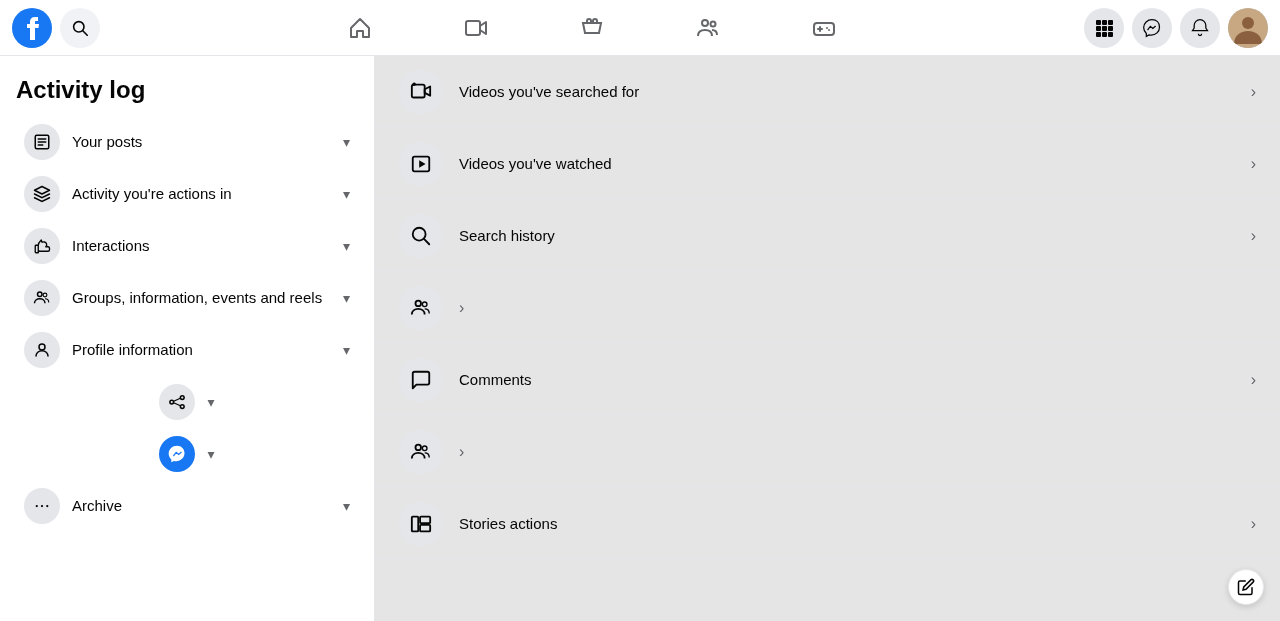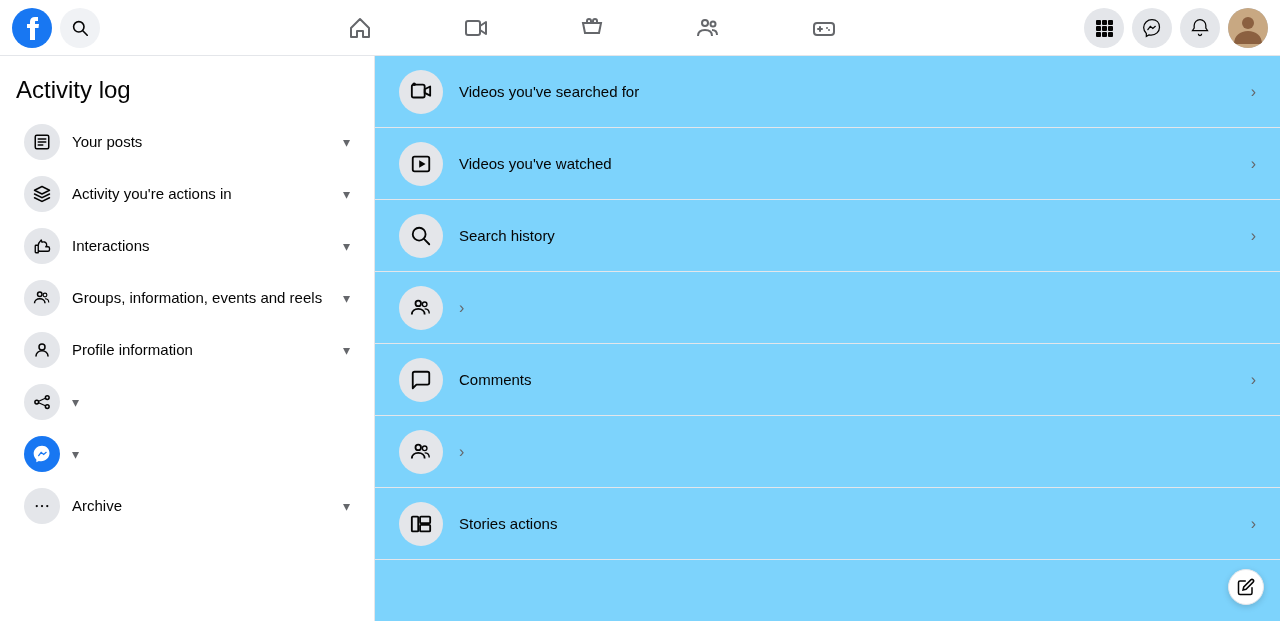--- a/index.html
+++ b/index.html
@@ -38,38 +38,39 @@
 
     
     .layout { display: flex; margin-top: 56px; height: calc(621px - 56px); }
 
     
     .sidebar {
       width: 375px; min-width: 375px; border-right: 1px solid #e4e6ea;
       overflow-y: auto; background: #fff; padding: 12px 0;
     }
     .sidebar-title {
-      font-size: 24px; font-weight: 400; color: #050505;
+      font-size: 24px; font-weight: 700; color: #050505;
       padding: 8px 16px 12px 16px;
     }
     .sidebar-item {
       display: flex; align-items: center; padding: 8px 16px;
       cursor: pointer; border-radius: 8px; margin: 0 8px;
       gap: 12px;
+      justify-content: center;
     }
     .sidebar-icon {
       width: 36px; height: 36px; border-radius: 50%; background: #e4e6ea;
       display: flex; align-items: center; justify-content: center;
       font-size: 16px; color: #050505; flex-shrink: 0;
     }
     .sidebar-item-label { flex: 1; font-size: 15px; color: #050505; font-weight: 500; line-height: 1.3; }
     .sidebar-chevron { color: #65676b; font-size: 14px; }
 
     
-    .main { flex: 1; overflow-y: auto; background: #7dd3fc; }
+    .main { flex: 1; overflow-y: auto; background: #e5e5e5; }
     .main-list { list-style: none; }
     .main-list-item {
       display: flex; align-items: center; padding: 0 24px;
       border-bottom: 1px solid #e4e6ea; cursor: pointer; min-height: 72px;
     }
     .main-item-icon {
       width: 44px; height: 44px; border-radius: 50%; background: #e4e6ea;
       display: flex; align-items: center; justify-content: center;
       font-size: 20px; color: #050505; flex-shrink: 0; margin-right: 16px;
     }

